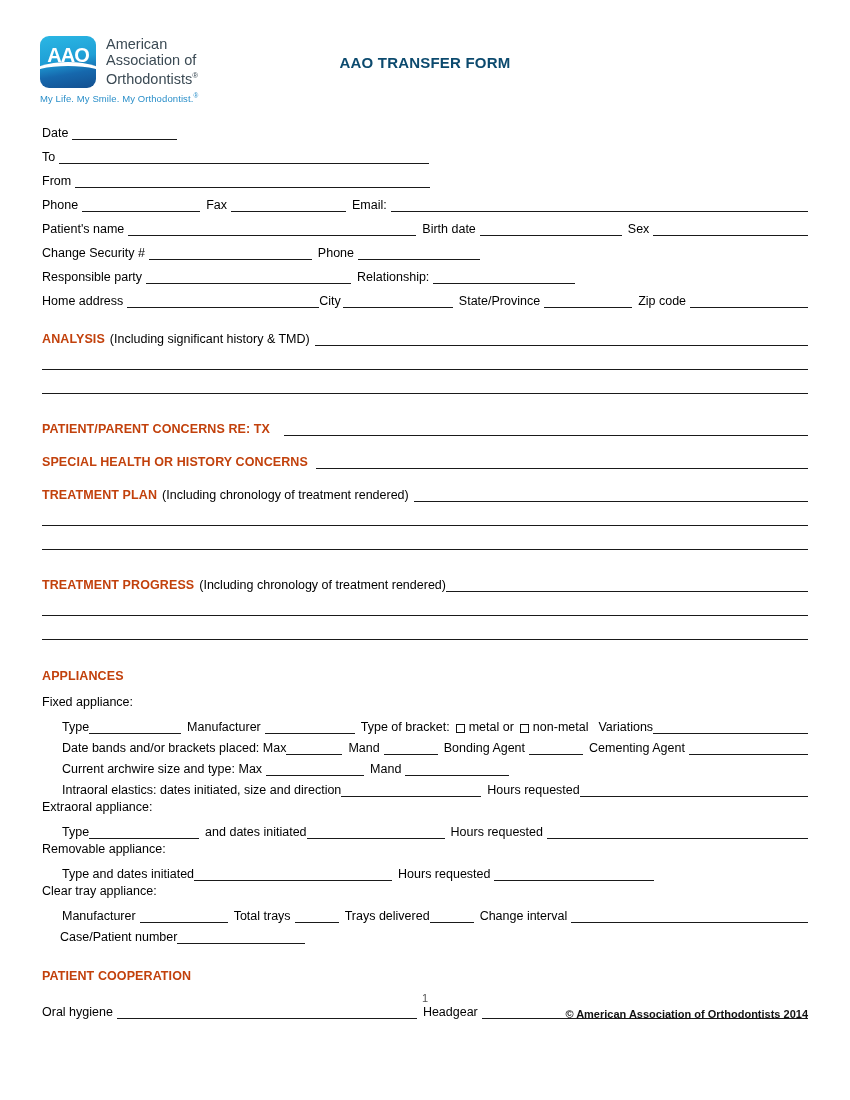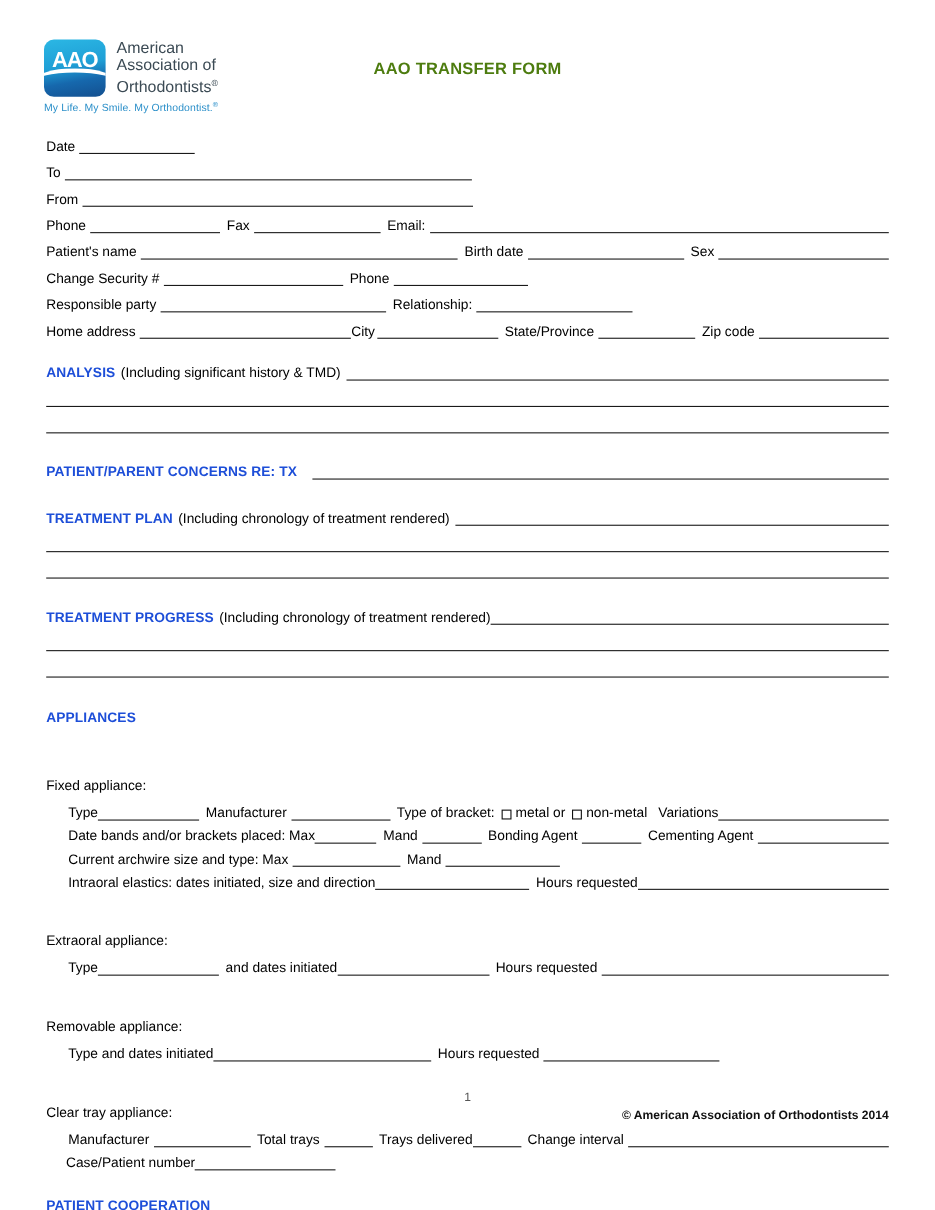--- a/index.html
+++ b/index.html
@@ -96,21 +96,21 @@
     font-size: 6.5px;
     vertical-align: super;
   }
 
   .form-title {
     position: absolute;
     left: 255px;
     top: 52px;
     width: 340px;
     text-align: center;
-    color: #4d7c0f;
+    color: #0c4a6e;
     font-weight: bold;
     font-size: 15px;
     line-height: 21px;
     letter-spacing: 0.2px;
   }
 
   
   .body-area {
     position: absolute;
     left: 42px;
@@ -144,21 +144,21 @@
   .fill.grow { flex: 1 1 auto; }
 
   .blank-line {
     height: 24px;
     display: flex;
     align-items: flex-end;
   }
   .blank-line .fill { width: 100%; margin-right: 0; }
 
   .section-head {
-    color: #1d4ed8;
+    color: #c2410c;
     font-weight: bold;
     font-size: 12.5px;
     letter-spacing: 0.1px;
     line-height: 14px;
     padding-right: 5px;
     white-space: nowrap;
   }
   .section-sub {
     color: #000;
     font-weight: normal;
@@ -170,21 +170,20 @@
   .gap-9 { height: 9px; }
   .gap-12 { height: 12px; }
   .gap-14 { height: 14px; }
   .gap-18 { height: 18px; }
   .gap-22 { height: 22px; }
 
   .sub-label {
     font-size: 12.5px;
     line-height: 20px;
     height: 21px;
-    margin-top: 36px;
   }
   .indent { padding-left: 20px; text-align: center; }
   .indent-sm { padding-left: 18px; }
 
   .cbx {
     display: inline-block;
     width: 9px;
     height: 9px;
     border: 1.4px solid #111;
     box-sizing: border-box;
@@ -313,20 +312,24 @@
 
     <div class="gap-18"></div>
 
     <div class="row">
       <span class="section-head" style="padding-right:14px">PATIENT/PARENT CONCERNS RE: TX</span>
       <span class="fill grow last"></span>
     </div>
 
     <div class="gap-9"></div>
 
+    <div class="row">
+      <span class="section-head" style="padding-right:8px">SPECIAL HEALTH OR HISTORY CONCERNS</span>
+      <span class="fill grow last"></span>
+    </div>
 
     <div class="gap-9"></div>
 
     <div class="row">
       <span class="section-head">TREATMENT PLAN</span>
       <span class="section-sub">(Including chronology of treatment rendered)</span>
       <span class="fill grow last"></span>
     </div>
     <div class="blank-line">
         <span class="fill"></span>

